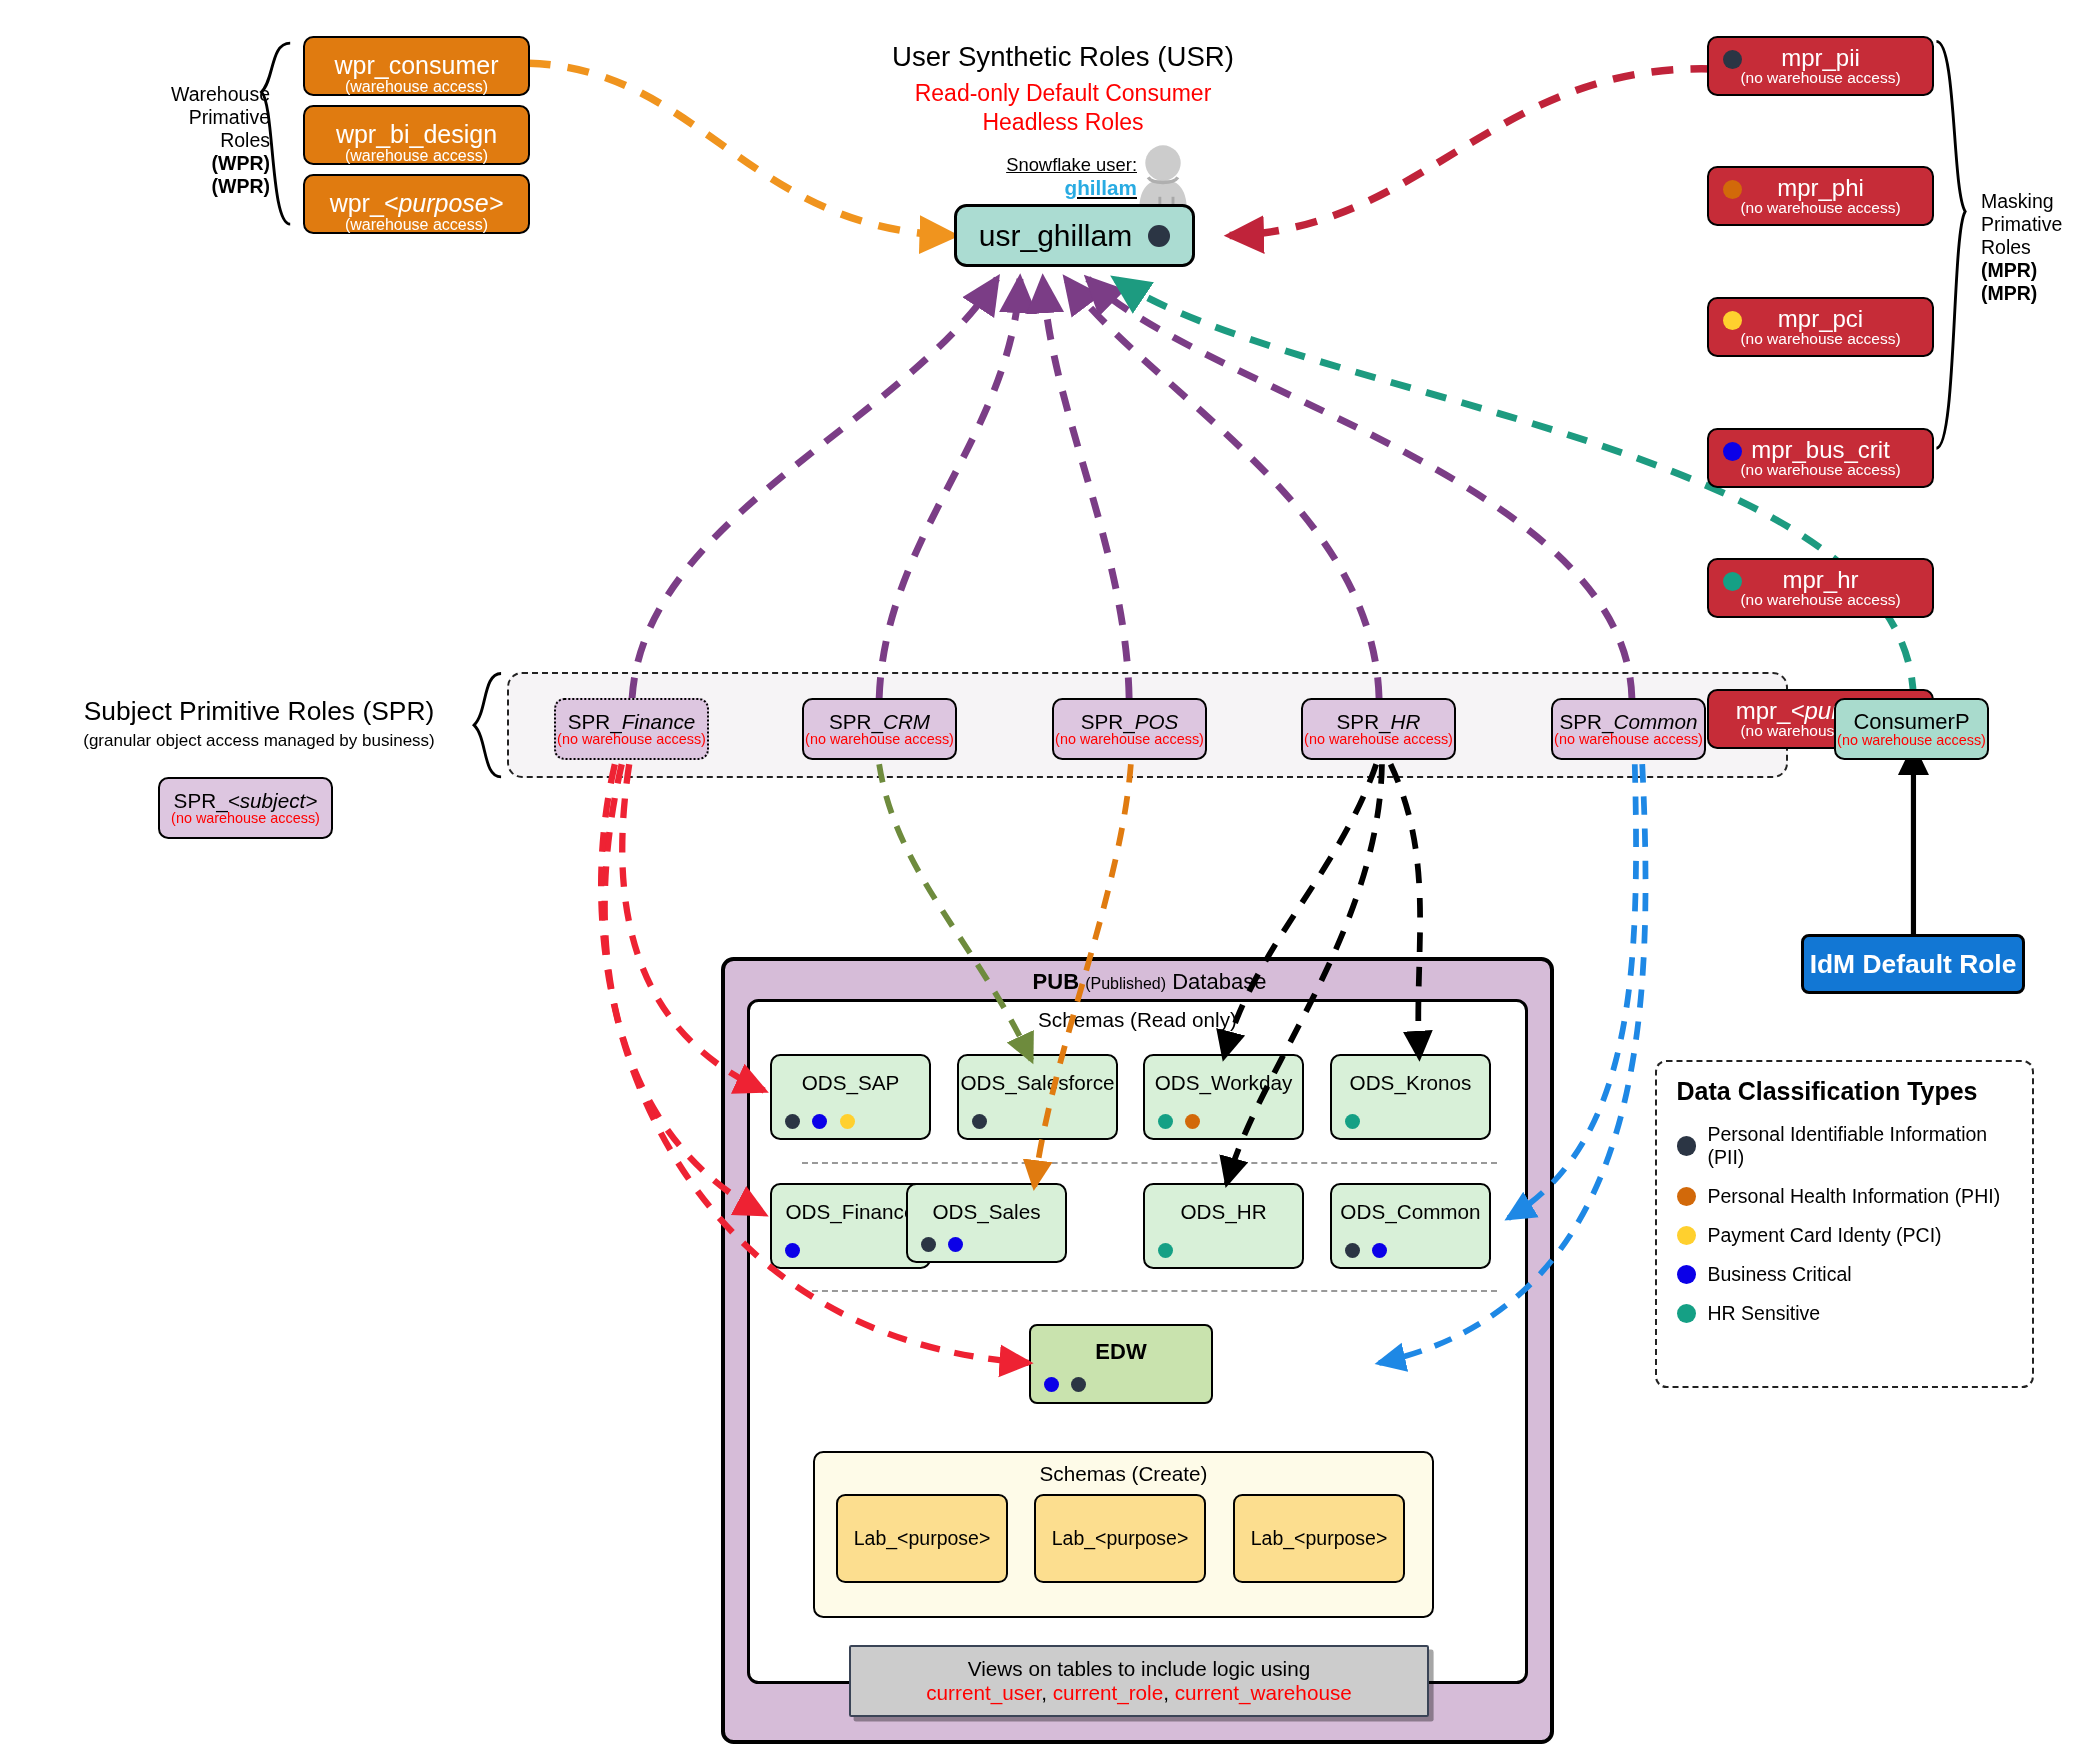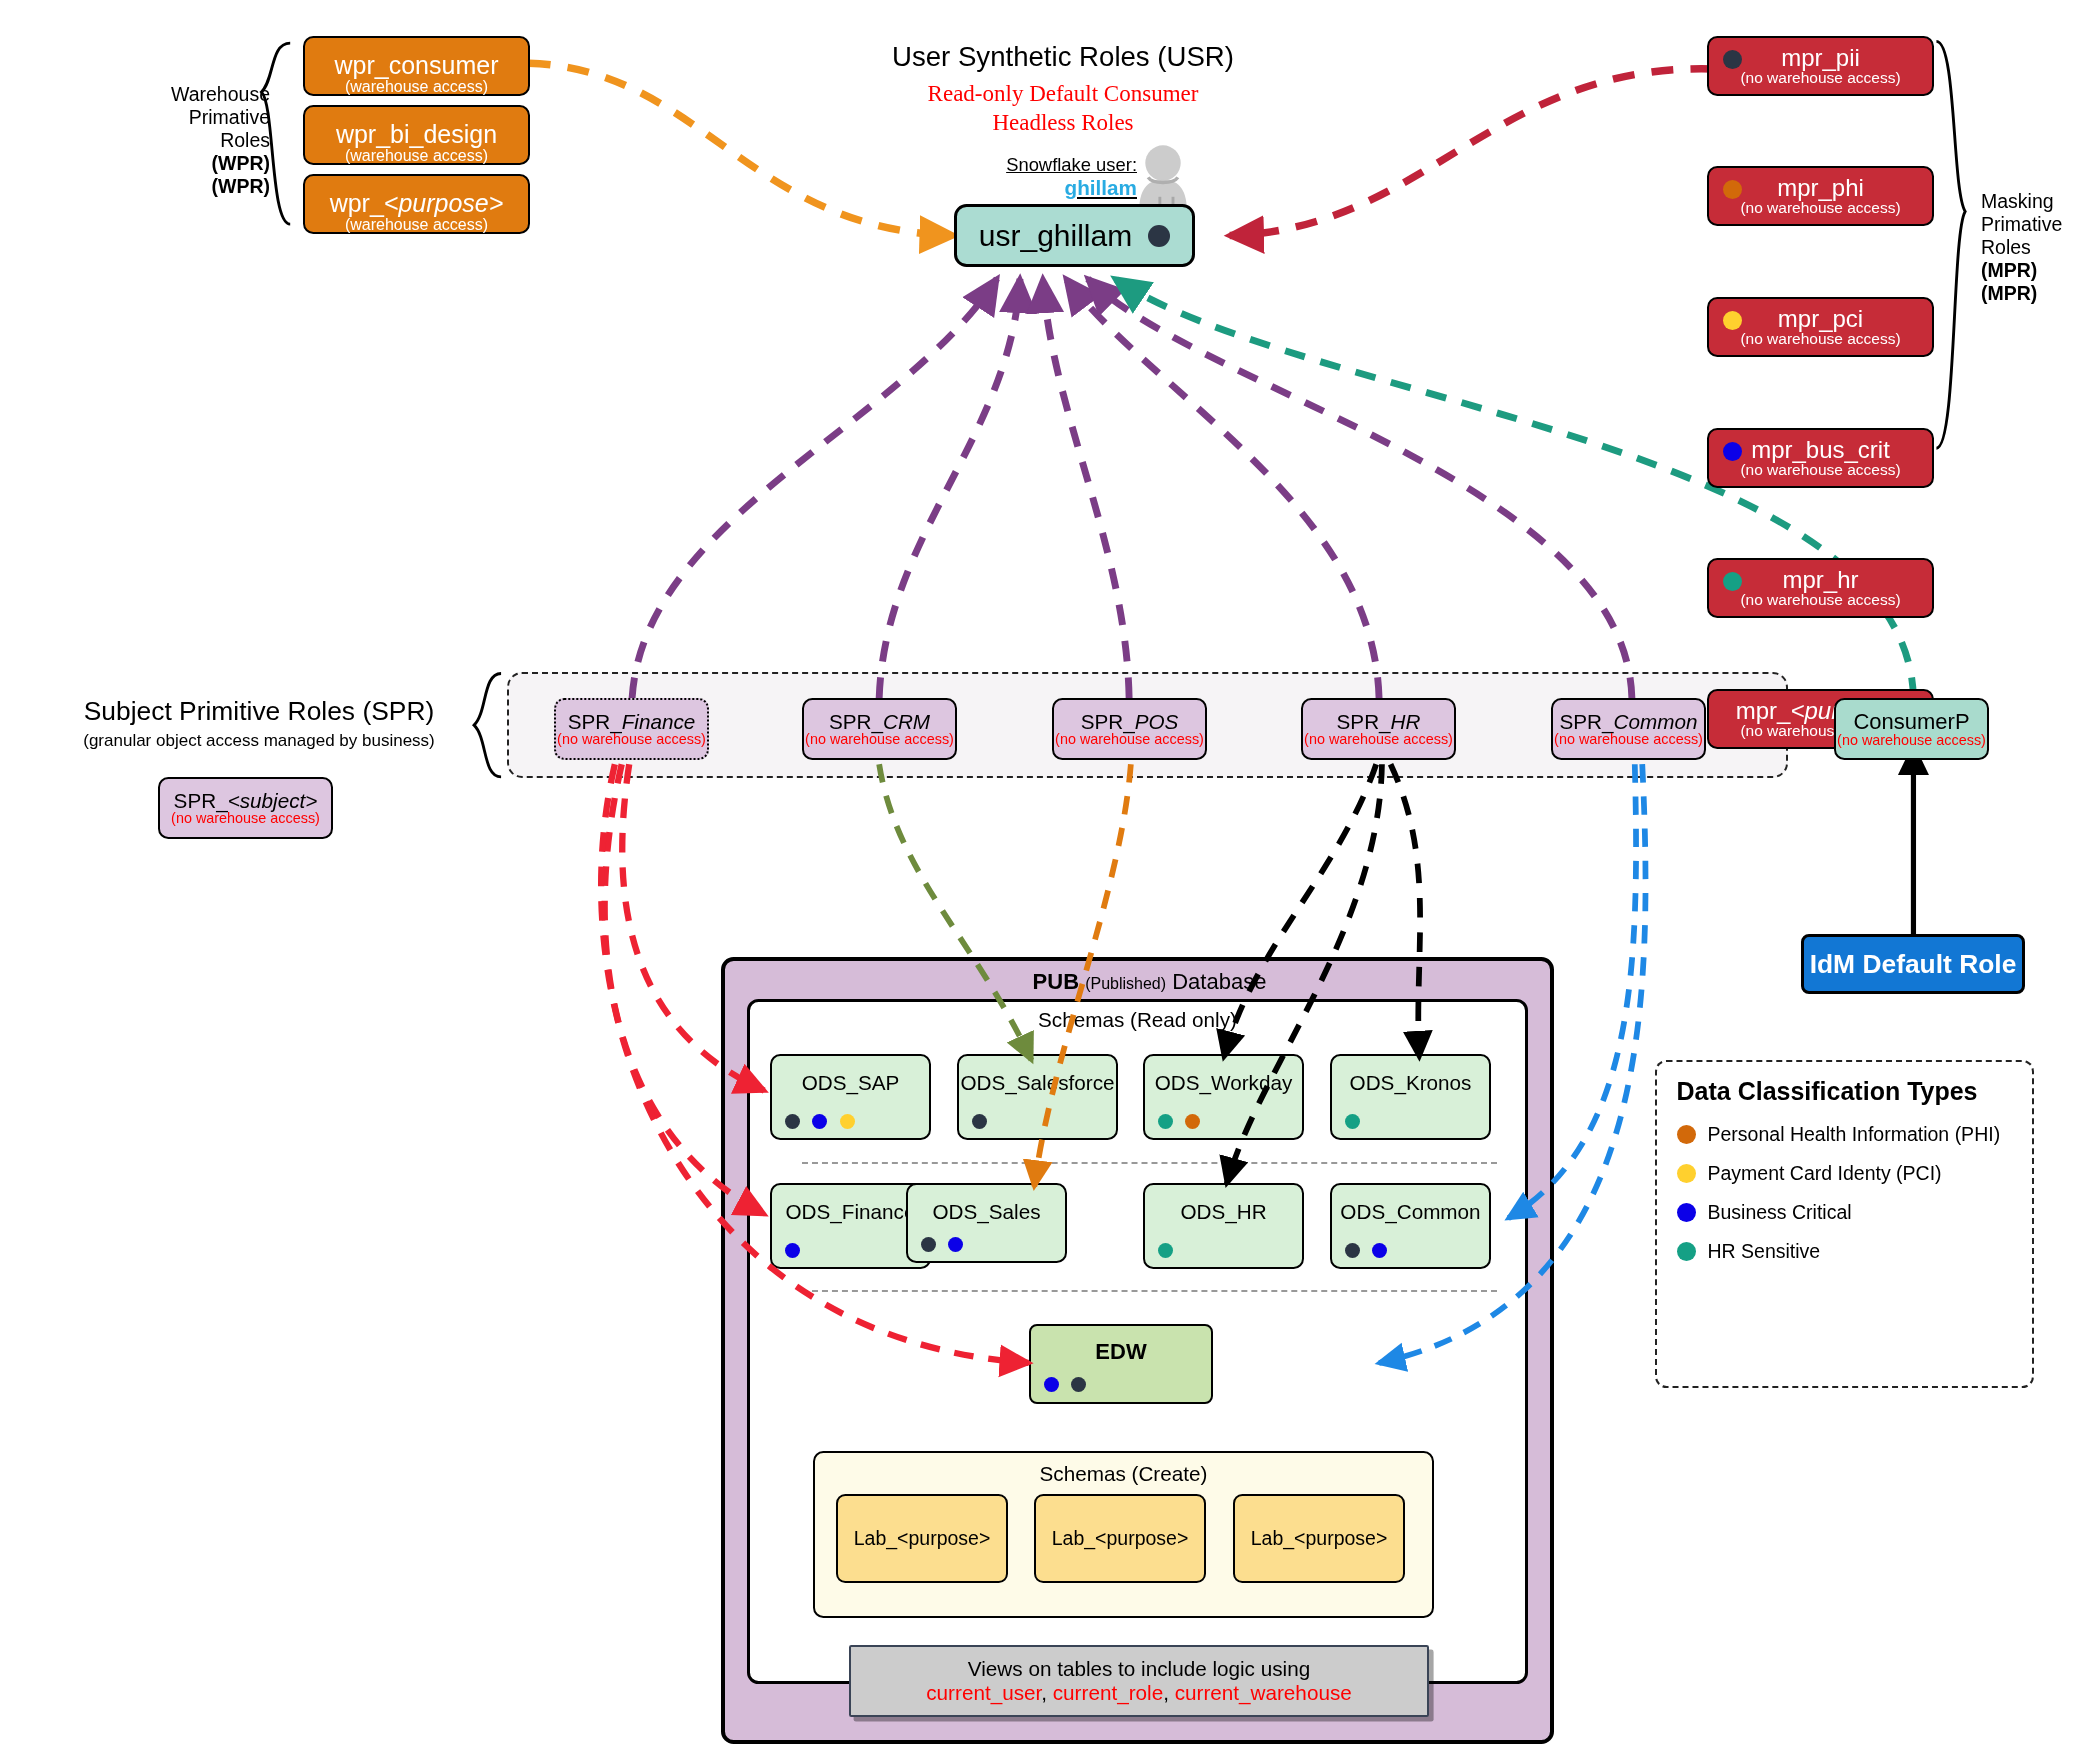--- a/index.html
+++ b/index.html
@@ -108,21 +108,21 @@
     position:absolute; background:#1277D4; border:3.4px solid #000; border-radius:8px;
     display:flex; align-items:center; justify-content:center;
     color:#fff; font-size:26.4px; font-weight:bold;
   }
 
   
   .ftxt { position:absolute; }
   .grp-label { font-size:19.5px; text-align:right; line-height:1.18; }
   .grp-label-l { font-size:19.5px; text-align:left; line-height:1.18; }
   .title-usr { font-size:27.6px; text-align:center; }
-  .sub-usr { font-size:23px; color:#FF0000; text-align:center; line-height:1.18;font-family:Liberation Serif, serif; }
+  .sub-usr { font-size:23px; color:#FF0000; text-align:center; line-height:1.18; }
   .sf-user { font-size:18.4px; text-align:right; line-height:1.2; }
   .sf-user .name { color:#29ABE2; font-weight:bold; font-size:20.7px; }
   .spr-head { font-size:26.4px; text-align:center; }
   .spr-sub { font-size:17px; text-align:center; }
 
   .avatar { position:absolute; }
 </style>
 </head>
 <body>
 
@@ -419,20 +419,24 @@
   <div class="views-box" style="left:849px; top:1645px; width:580px; height:72px;">
     <div class="l1">Views on tables to include logic using</div>
     <div class="l2">
       <span class="k">current_user</span><span class="c">, </span><span class="k">current_role</span><span class="c">, </span><span class="k">current_warehouse</span>
     </div>
   </div>
 
   <div class="legend" style="left:1655px; top:1060px; width:379px; height:328px;">
     <h3>Data Classification Types</h3>
     <div class="legend-row">
+      <span class="legend-dot" style="background:#2B3544"></span>
+      <span>Personal Identifiable Information (PII)</span>
+    </div>
+    <div class="legend-row">
       <span class="legend-dot" style="background:#D2690A"></span>
       <span>Personal Health Information (PHI)</span>
     </div>
     <div class="legend-row">
       <span class="legend-dot" style="background:#FFD02E"></span>
       <span>Payment Card Identy (PCI)</span>
     </div>
     <div class="legend-row">
       <span class="legend-dot" style="background:#0B00E8"></span>
       <span>Business Critical</span>

